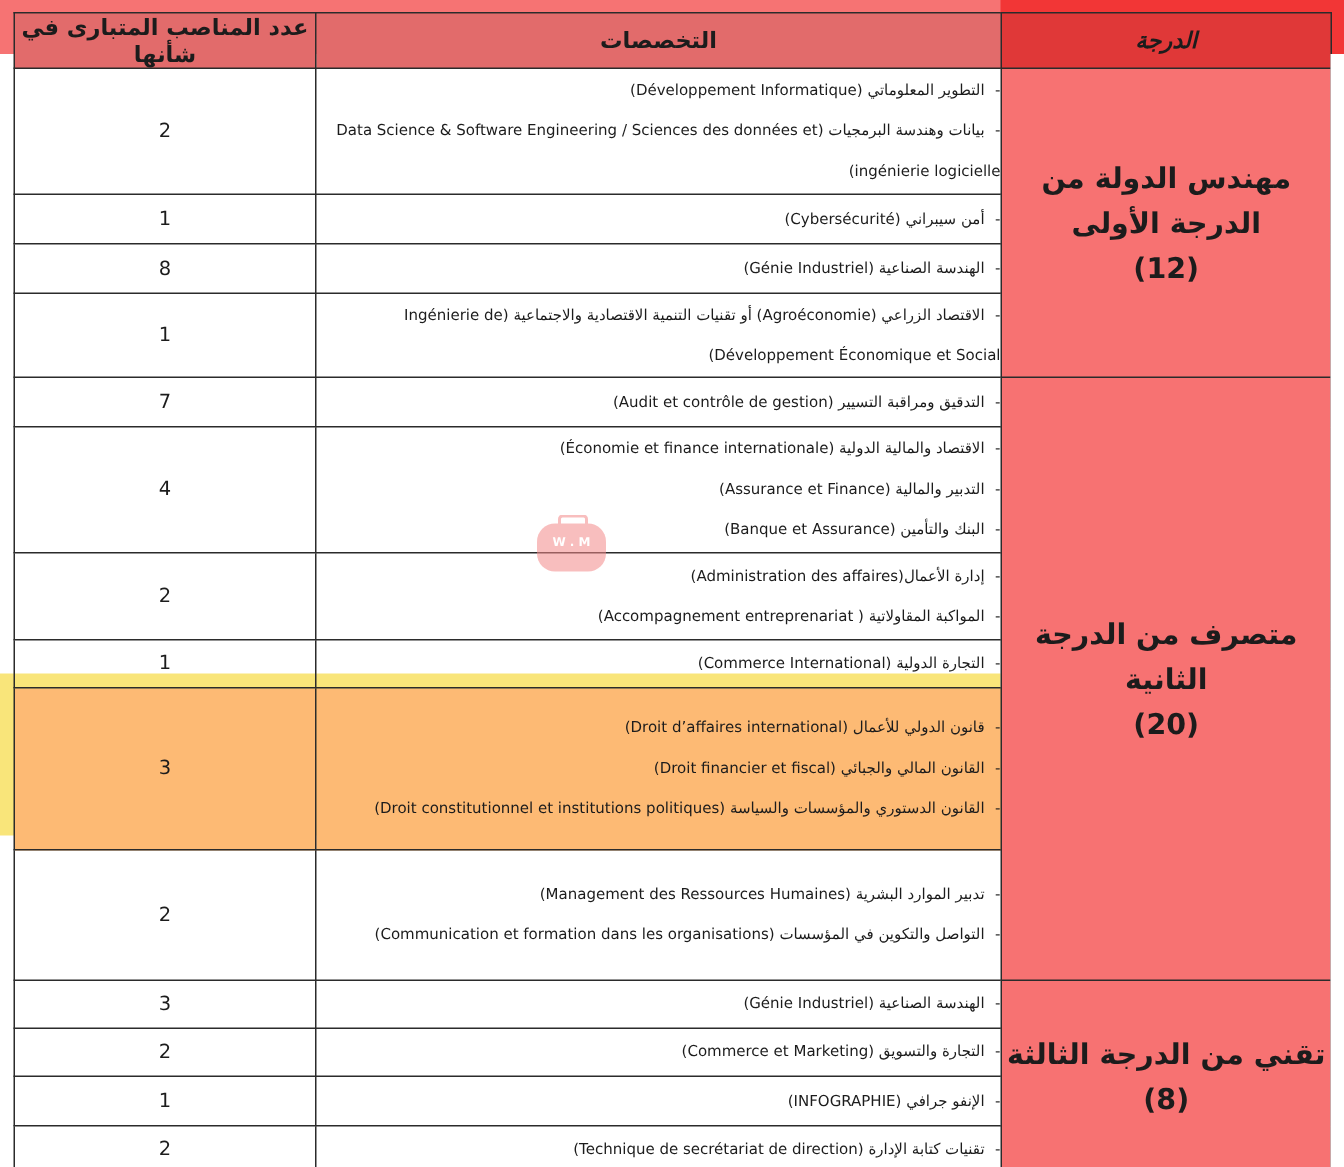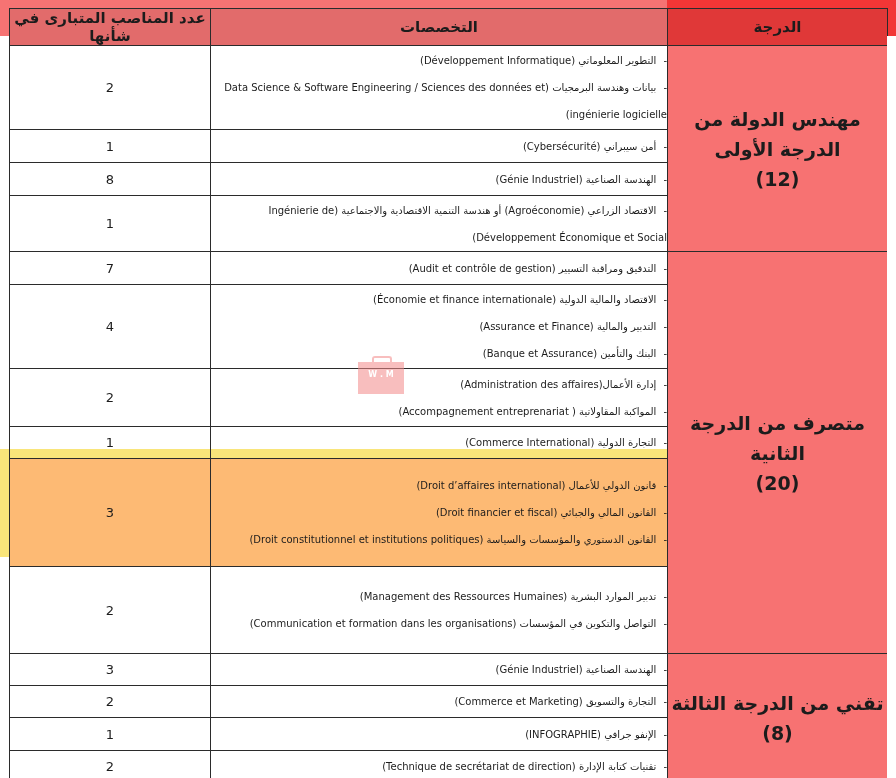--- a/index.html
+++ b/index.html
@@ -20,42 +20,42 @@
     direction:rtl;
   }
   .tbl td, .tbl th {
     border:1.3px solid #2b2b2b;
     padding:0; vertical-align:middle;
   }
   .tbl th {
     height:27px; font-weight:bold; font-size:15px; text-align:center;
     background:#e26b6b; color:#1c1c1c;
   }
-  .tbl th.grade-h { background:#e03838; }
+  .tbl th.grade-h { background:#e03838;font-style:italic; }
   .grade {
     background:#f77272; text-align:center; font-weight:bold; font-size:19px; line-height:30px;
   }
   .grade .gname, .grade .gcount { display:block; }
   .spec { padding:0 14px 0 8px; text-align:right; font-size:10px; }
   .spec .line { line-height:27px; white-space:nowrap; }
   .spec .line.wrap { white-space:normal; line-height:27px; }
   .spec .dash { padding-left:7px; }
   .count { text-align:center; font-size:13px; direction:ltr; }
   .yellow .spec, .yellow .count { background:#fdba74; }
 
   .watermark {
     position:absolute; left:110px; top:345px; width:310px; height:50px;
     pointer-events:none; opacity:0.55;
   }
   .wm-text {
     position:absolute; left:0; top:0; font-size:40px; font-weight:bold; color:transparent;
     -webkit-text-stroke:1px #c9c9c9; direction:rtl; white-space:nowrap;
   }
   .wm-logo {
-    position:absolute; left:248px; top:17px; width:46px; height:32px; background:#f48a8a; border-radius:0;
+    position:absolute; left:248px; top:4px; width:46px; height:32px; background:#f48a8a; border-radius:12px;
     color:#fff; font-size:8px; font-weight:bold; text-align:center; line-height:26px;
   }
   .wm-logo::before {
     content:""; position:absolute; left:14px; top:-6px; width:16px; height:6px; border:2px solid #f48a8a; border-bottom:none; border-radius:3px 3px 0 0;
   }
 </style>
 </head>
 <body>
 
 <div class="band-top"></div>
@@ -95,21 +95,21 @@
       <td class="count">1</td>
     </tr>
     <tr style="height:33px">
       <td class="spec">
         <div class="line"><span class="dash">-</span><span>الهندسة الصناعية (Génie Industriel)</span></div>
       </td>
       <td class="count">8</td>
     </tr>
     <tr style="height:56px">
       <td class="spec">
-        <div class="line wrap"><span class="dash">-</span><span>الاقتصاد الزراعي (Agroéconomie) أو هندسة التنمية الاقتصادية والاجتماعية (Ingénierie de Développement Économique et Social)</span></div>
+        <div class="line wrap"><span class="dash">-</span><span>الاقتصاد الزراعي (Agroéconomie) أو تقنيات التنمية الاقتصادية والاجتماعية (Ingénierie de Développement Économique et Social)</span></div>
       </td>
       <td class="count">1</td>
     </tr>
 
     <tr style="height:33px">
       <td class="grade" rowspan="6">
         <span class="gname">متصرف من الدرجة الثانية</span>
         <span class="gcount">(20)</span>
       </td>
       <td class="spec">

